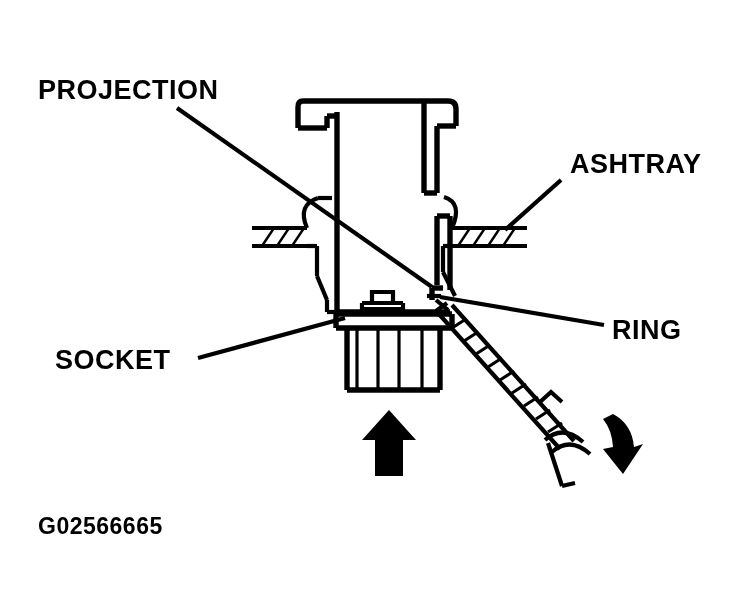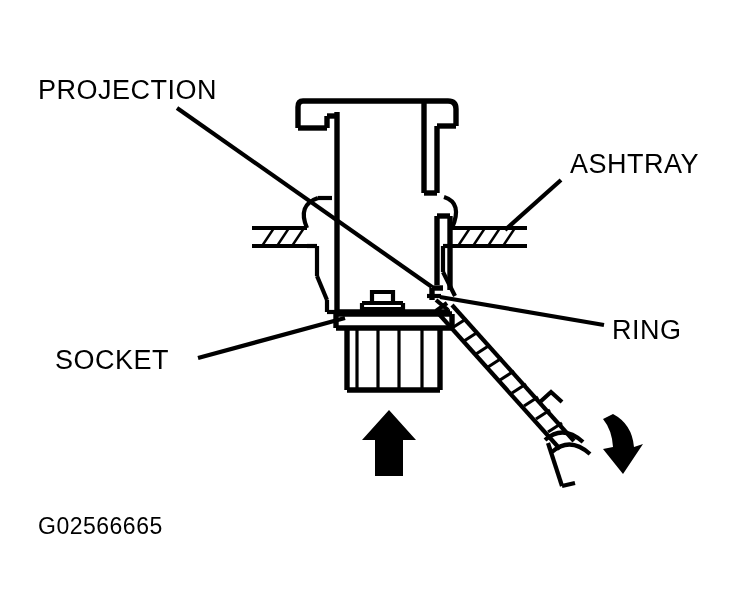--- a/index.html
+++ b/index.html
@@ -15,20 +15,21 @@
     overflow: hidden;
     position: relative;
   }
   #figure-root {
     position: absolute;
     left: 0;
     top: 0;
     width: 755px;
     height: 609px;
     background: #bef264;
+    font-weight: bold;
   }
   svg#diagram {
     display: block;
     width: 755px;
     height: 609px;
   }
   .callout-text {
     font-family: "Liberation Sans", sans-serif;
     font-size: 27px;
     letter-spacing: 0.5px;

